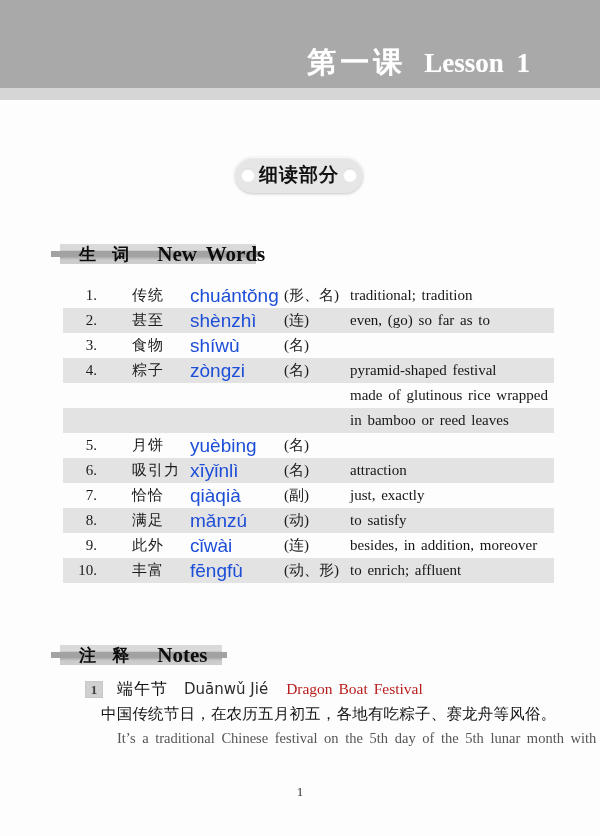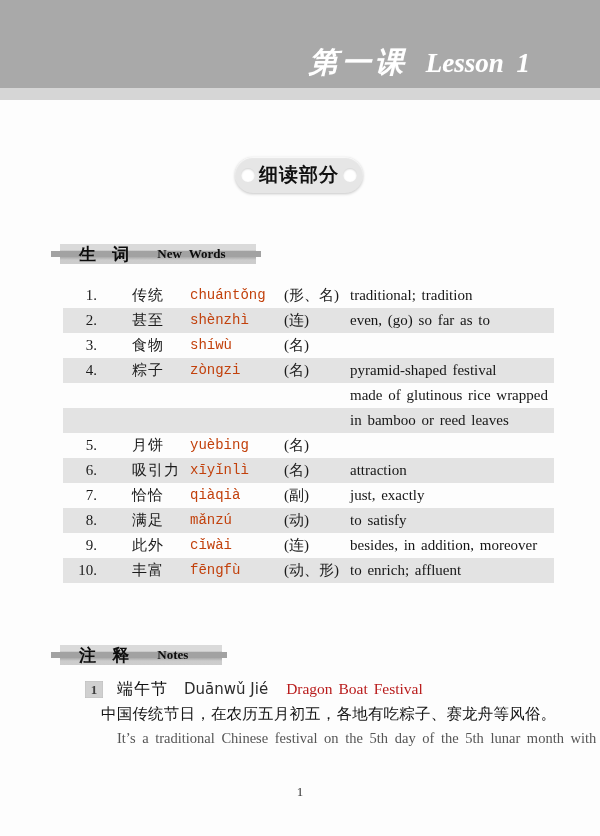--- a/index.html
+++ b/index.html
@@ -6,21 +6,21 @@
   .page{
     position:relative;width:600px;height:836px;margin:0 auto;
     background:#fdfdfd;overflow:hidden;
     font-family:"Liberation Serif", serif;color:#1b1b1b;
   }
   
   .banner{position:absolute;left:0;top:0;width:600px;height:88px;background:#a9a9a9;}
   .banner-strip{position:absolute;left:0;top:88px;width:600px;height:12px;background:#d6d6d6;}
   .banner-title{
     position:absolute;right:70px;bottom:5px;display:flex;align-items:baseline;gap:18px;
-    color:#ffffff;font-weight:bold;text-shadow:0 0 1px rgba(255,255,255,.4);font-style:italic;
+    color:#ffffff;font-weight:bold;text-shadow:0 0 1px rgba(255,255,255,.4);
   }
   .banner-title .cn{font-size:29px;letter-spacing:4px;}
   .banner-title .en{font-size:27px;word-spacing:6px;}
   
   .badge{
     position:absolute;left:235px;top:157px;width:128px;height:36px;
     background:#e6e6e6;border-radius:18px;
     box-shadow:0 1px 3px rgba(0,0,0,.22), inset 0 1px 1px rgba(255,255,255,.8);
     display:flex;align-items:center;justify-content:space-between;padding:0 6px;box-sizing:border-box;
   }
@@ -37,33 +37,33 @@
     position:absolute;height:20px;
     background:linear-gradient(to bottom,#dadada 0%,#dadada 28%,#aaaaaa 42%,#a8a8a8 64%,#cccccc 80%,#cdcdcd 100%);
     display:flex;align-items:center;
   }
   .sec::before{ 
     content:"";position:absolute;left:-9px;right:-5px;top:7px;height:6px;
     background:#a2a2a2;z-index:0;
   }
   .sec .cn,.sec .en{position:relative;z-index:1;font-weight:bold;color:#0d0d0d;}
   .sec .cn{font-size:17px;margin-left:19px;letter-spacing:6px;white-space:nowrap;}
-  .sec .en{font-size:13px;margin-left:22px;word-spacing:4px;white-space:nowrap;}
+  .sec .en{font-size:21px;margin-left:22px;word-spacing:4px;white-space:nowrap;}
   .sec-words{left:60px;top:244px;width:196px;}
   .sec-notes{left:60px;top:645px;width:162px;}
   
   .words{position:absolute;left:63px;top:283px;width:491px;}
   .wrow{
     display:grid;grid-template-columns:69px 58px 94px 66px 1fr;
     height:25px;line-height:25px;align-items:center;
   }
   .wrow:nth-child(even){background:#e3e3e3;}
   .wrow .num{text-align:right;padding-right:35px;font-size:15px;box-sizing:border-box;}
   .wrow .hz{font-size:15px;letter-spacing:1px;white-space:nowrap;}
-  .wrow .py{font-family:Liberation Mono, monospace;font-size:14px;color:#c2410c;white-space:nowrap;}
+  .wrow .py{font-family:Liberation Sans, sans-serif;font-size:19px;color:#1d4ed8;white-space:nowrap;}
   .wrow .pos{font-size:15px;white-space:nowrap;}
   .wrow .en{font-size:15px;color:#161616;white-space:nowrap;word-spacing:2px;}
   
   .note-line{position:absolute;left:85px;top:679px;display:flex;align-items:baseline;}
   .note-numbox{
     align-self:center;width:18px;height:17px;background:#d0d0d0;color:#3f3f3f;
     font-size:13px;line-height:17px;text-align:center;font-weight:bold;
     box-shadow:inset 0 0 1px rgba(0,0,0,.35);
   }
   .note-term-cn{font-size:16px;margin-left:14px;letter-spacing:1px;color:#101010;}

